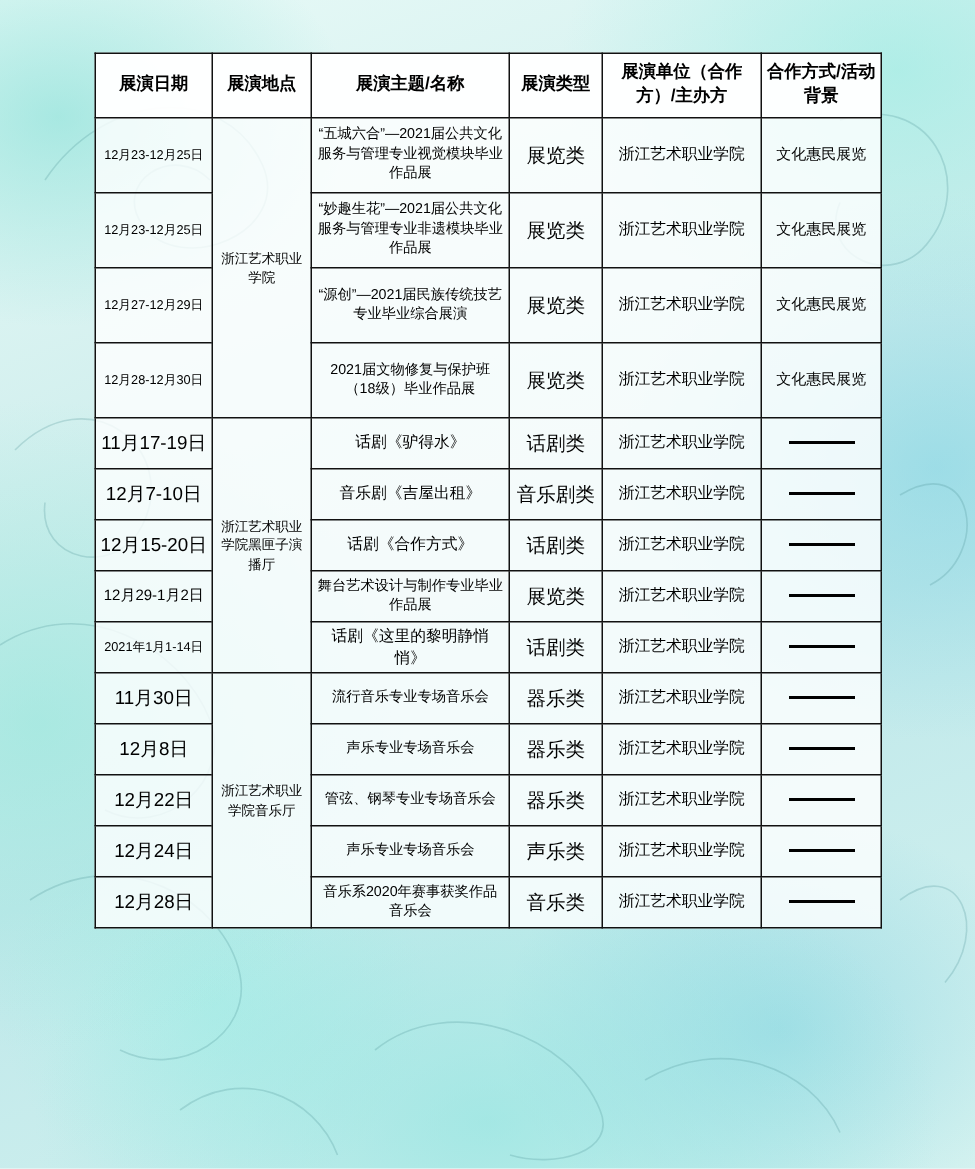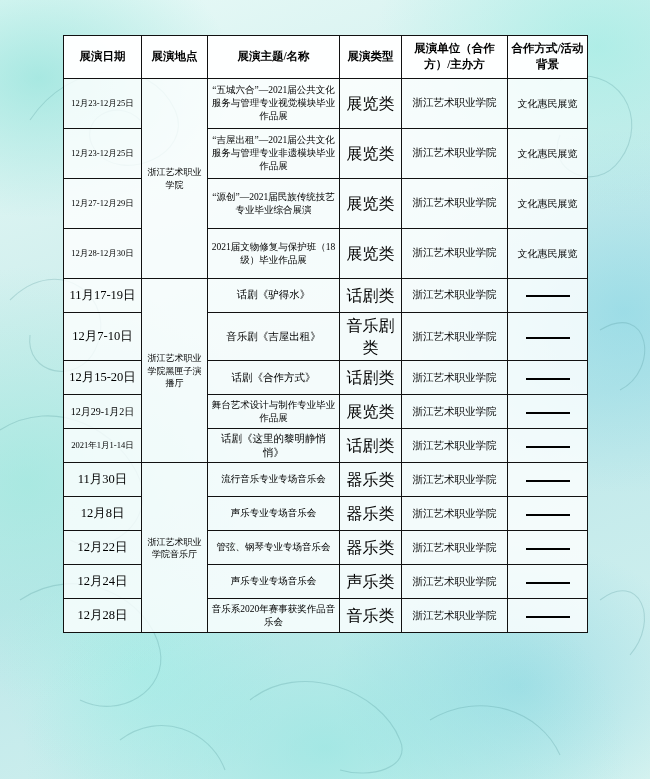--- a/index.html
+++ b/index.html
@@ -38,21 +38,20 @@
     position: absolute;
     left: 63px;
     top: 35px;
     width: 524px;
   }
   table.schedule {
     border-collapse: collapse;
     width: 100%;
     background: rgba(255,255,255,0.80);
     table-layout: fixed;
-    font-family: Liberation Serif, serif;
   }
   table.schedule td, table.schedule th {
     border: 1px solid #111;
     text-align: center;
     vertical-align: middle;
     color: #000;
     padding: 2px 3px;
     line-height: 1.35;
   }
   thead th {
@@ -68,21 +67,21 @@
   .c-unit   { width: 106px; }
   .c-extra  { width: 80px; }
 
   tbody td { font-size: 10.5px; }
   td.date      { font-size: 10px; }
   td.date.small{ font-size: 8.5px; }
   td.date.big  { font-size: 12.5px; }
   td.place     { font-size: 9px; }
   td.title     { font-size: 9.5px; }
   td.title.big { font-size: 10.5px; margin-top: 18px; }
-  td.type      { font-size: 16px; }
+  td.type      { font-size: 13px; }
   td.unit      { font-size: 10.5px; }
   td.extra     { font-size: 10px; }
   .dash {
     display: inline-block;
     width: 44px;
     border-top: 2px solid #000;
     vertical-align: middle;
   }
   .r-exh { height: 50px; }
   .r-std { height: 34px; }
@@ -131,21 +130,21 @@
         <tr class="r-exh">
           <td class="date small">12月23-12月25日</td>
           <td class="place" rowspan="4">浙江艺术职业学院</td>
           <td class="title">“五城六合”—2021届公共文化服务与管理专业视觉模块毕业作品展</td>
           <td class="type">展览类</td>
           <td class="unit">浙江艺术职业学院</td>
           <td class="extra">文化惠民展览</td>
         </tr>
         <tr class="r-exh">
           <td class="date small">12月23-12月25日</td>
-          <td class="title">“吉屋出租”—2021届公共文化服务与管理专业非遗模块毕业作品展</td>
+          <td class="title">“妙趣生花”—2021届公共文化服务与管理专业非遗模块毕业作品展</td>
           <td class="type">展览类</td>
           <td class="unit">浙江艺术职业学院</td>
           <td class="extra">文化惠民展览</td>
         </tr>
         <tr class="r-exh">
           <td class="date small">12月27-12月29日</td>
           <td class="title">“源创”—2021届民族传统技艺专业毕业综合展演</td>
           <td class="type">展览类</td>
           <td class="unit">浙江艺术职业学院</td>
           <td class="extra">文化惠民展览</td>

